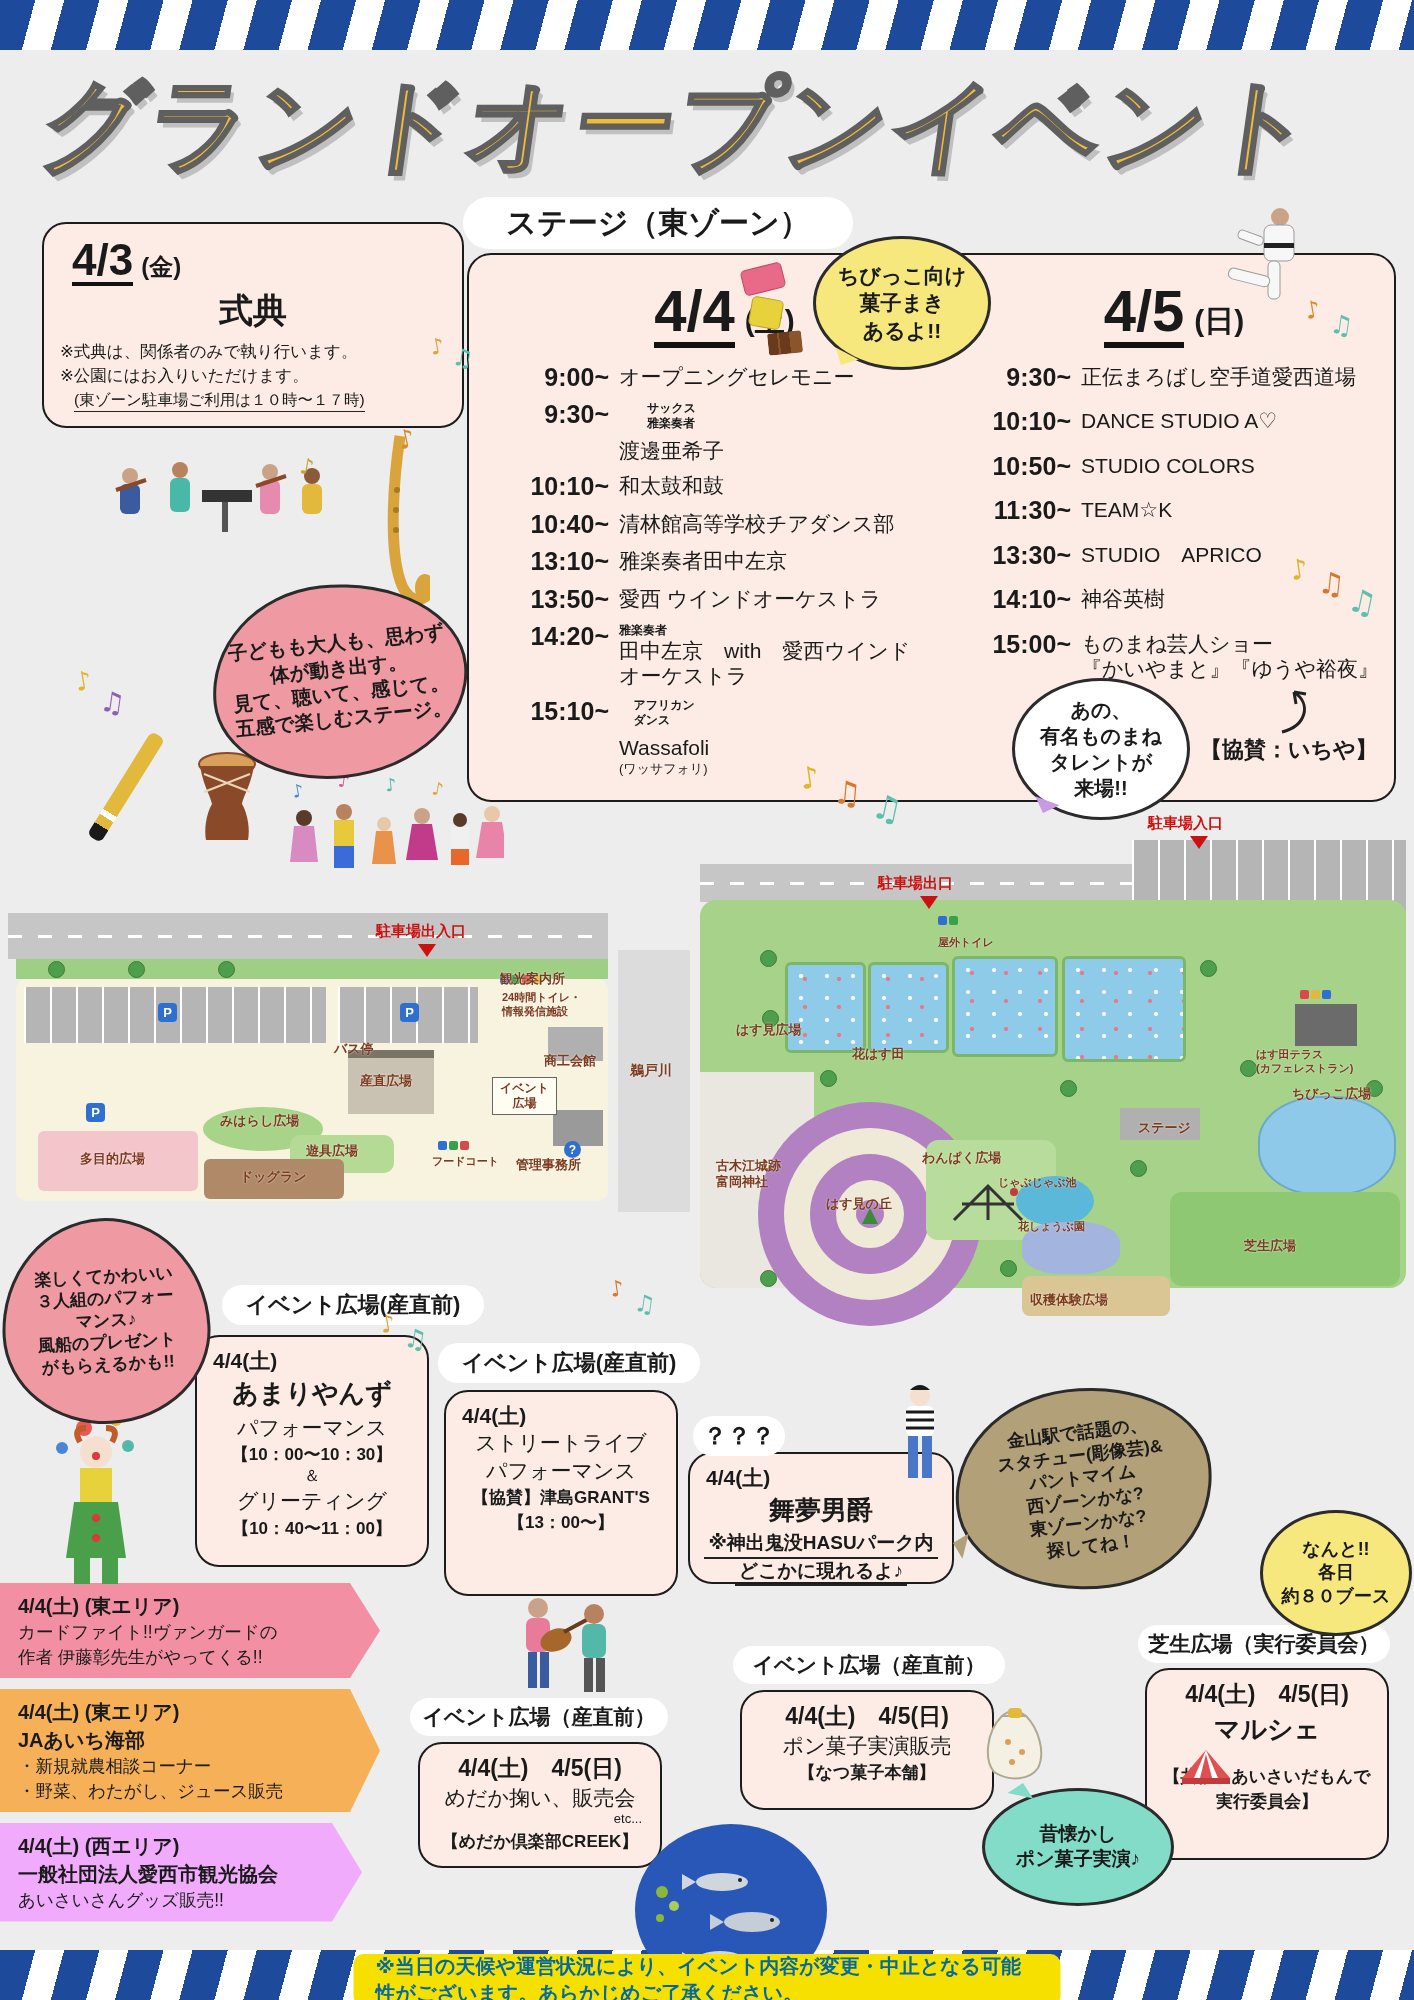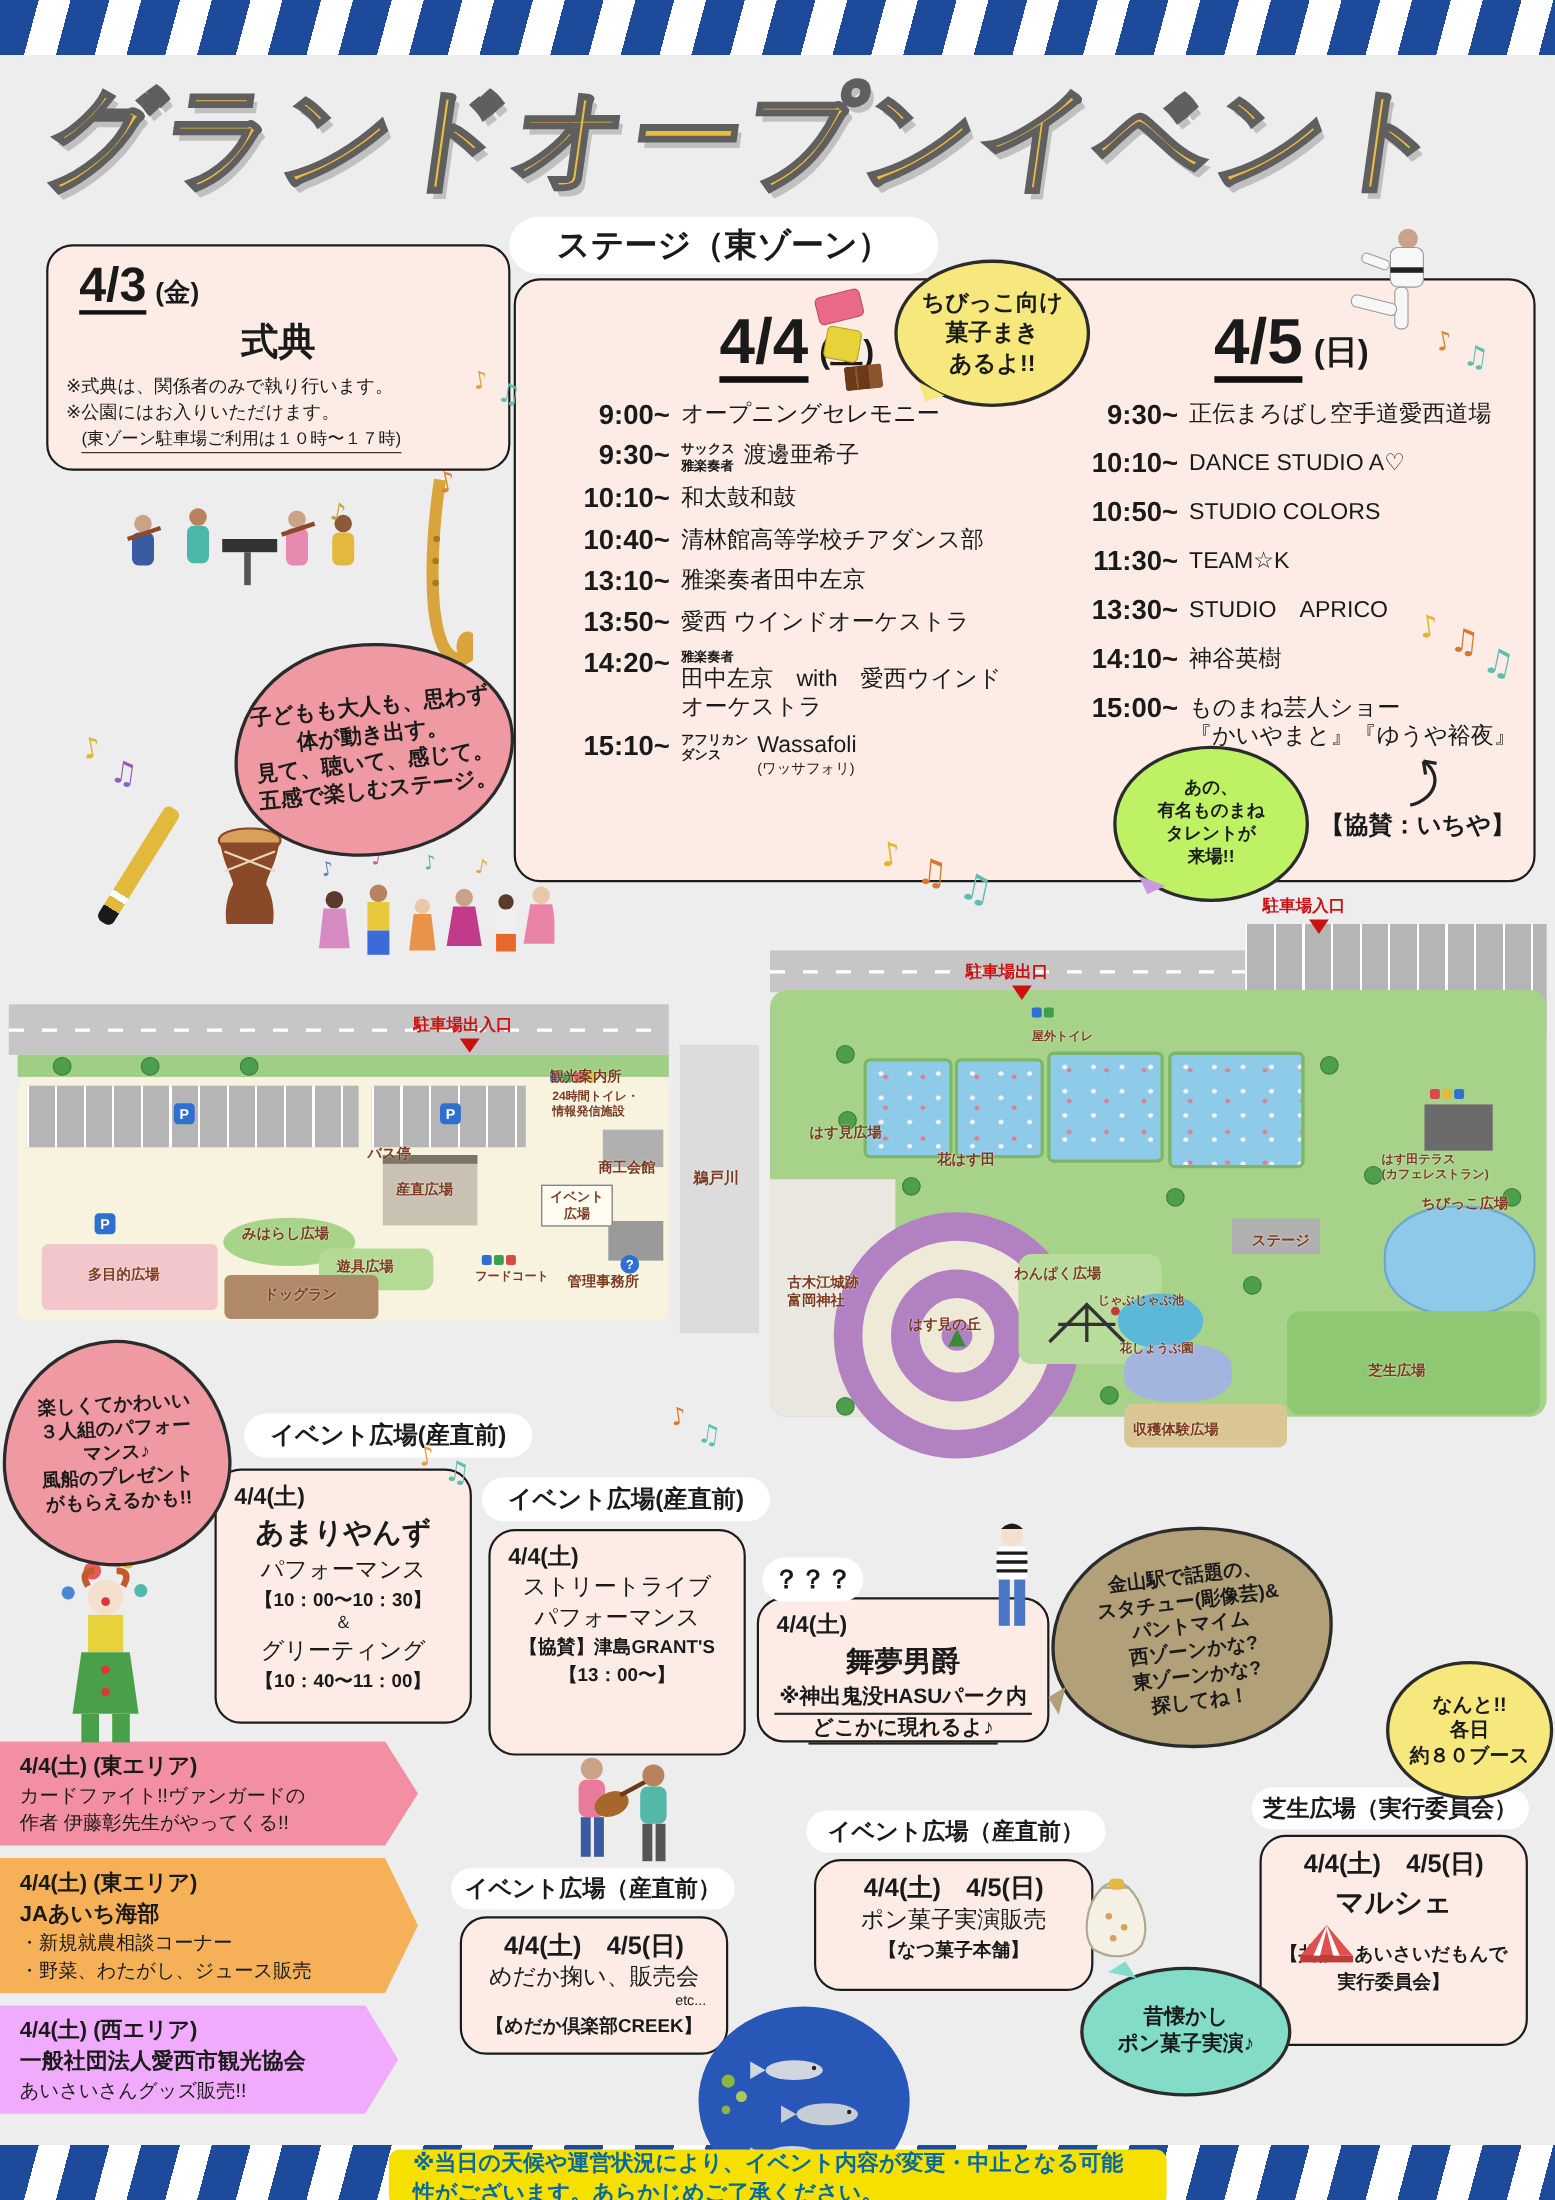--- a/index.html
+++ b/index.html
@@ -27,32 +27,32 @@
   .col{position:absolute;top:26px}
   .s-head{display:flex;align-items:baseline;gap:10px;justify-content:center;margin-bottom:16px}
   .s-date{font-size:58px;font-weight:bold;border-bottom:6px solid #111;line-height:1.05}
   .s-day{font-size:30px;font-weight:bold}
   .s-rows{display:flex;flex-direction:column}
   #day1-rows{gap:10px}
   #day2-rows{gap:17px}
   .s-row{display:flex;gap:10px;align-items:flex-start}
   .s-time{width:102px;text-align:right;font-weight:bold;font-size:25px;flex:none;line-height:1.1}
   .s-body{display:flex;flex-direction:column}
-  .s-body.side{flex-direction:row;gap:8px}
+  .s-body.side{flex-direction:column;align-items:center;gap:8px}
   .s-pre{font-size:12px;line-height:1.2;white-space:pre-line;font-weight:600}
   .s-actwrap{display:flex;flex-direction:column}
   .s-act{font-size:21px;line-height:1.2;white-space:pre-line}
   .s-small{font-size:13px}
   .sponsor{position:absolute;left:1200px;top:735px;font-size:22px;font-weight:bold;z-index:5}
   
   .bubble{position:absolute;border:3px solid #2b2b2b;display:flex;align-items:center;justify-content:center;
     text-align:center;white-space:pre-line;font-weight:600;z-index:6;line-height:1.3}
   .candy-b{background:#f6e87c;border-radius:50%;font-size:21px}
   .pinkblob{background:#ef9aa2;border-radius:46% 54% 52% 48%/55% 48% 52% 45%;font-size:19.5px;transform:rotate(-6deg)}
-  .purpleb{background:#bef264;border-radius:50%;font-size:16px}
+  .purpleb{background:#ffffff;border-radius:50%;font-size:20px}
   .tanb{background:#b2a079;border-radius:48% 52% 45% 55%/52% 45% 55% 48%;font-size:17.5px;transform:rotate(-7deg)}
   .yellowb{background:#f6e87c;border-radius:50%;font-size:18px}
   .tealb{background:#82dcc8;border-radius:50%;font-size:19px}
   .triob{background:#ef9aa2;border-radius:50%/55% 55% 45% 45%;font-size:17px;transform:rotate(-3deg)}
   .tail{position:absolute;width:0;height:0;border:13px solid transparent;z-index:6}
   
   .map{position:absolute;z-index:1}
   .mlabel{position:absolute;font-size:13px;color:#7c3a1e;font-weight:600;line-height:1.25;
     white-space:pre-line;z-index:3;text-shadow:0 0 2px rgba(255,255,255,.8)}
   .mlabel.tiny{font-size:11px}

